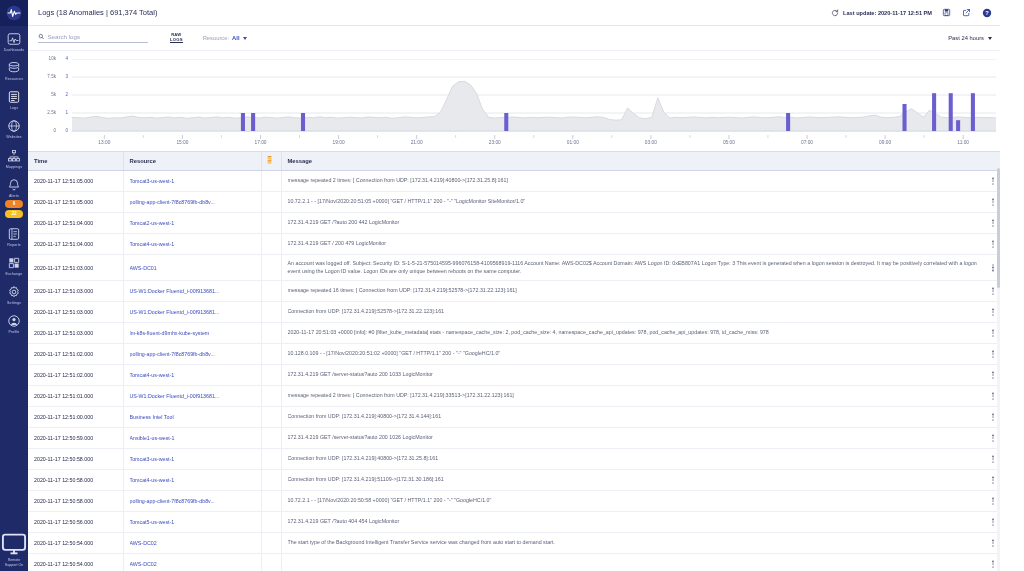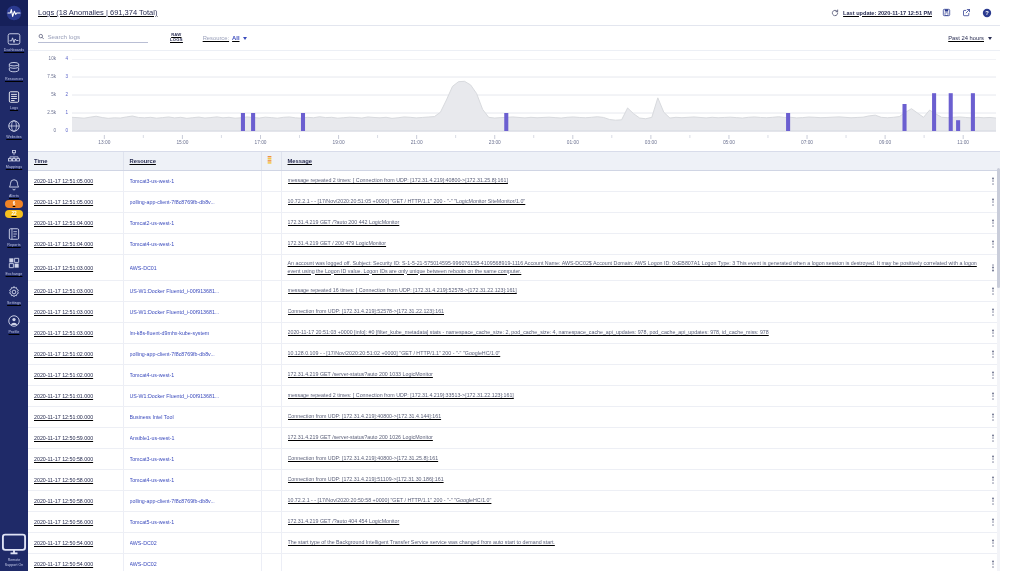--- a/index.html
+++ b/index.html
@@ -2,21 +2,21 @@
 <html><head>
 <meta charset="utf-8">
 <style>
   * { box-sizing: border-box; margin: 0; padding: 0; }
   html, body {
     width: 1024px; height: 571px;
     font-family: "Liberation Sans", sans-serif;
     background: #ffffff;
     overflow: hidden;
   }
-  #app { position: relative; width: 1000px; height: 571px; display: flex; text-decoration: underline; }
+  #app { position: relative; width: 1000px; height: 571px; display: flex; }
 
   
   #sidebar {
     width: 28px; height: 571px;
     background: #1f2a68;
     flex: 0 0 28px;
     position: relative;
     overflow: hidden;
   }
   #sidebar-logo {

